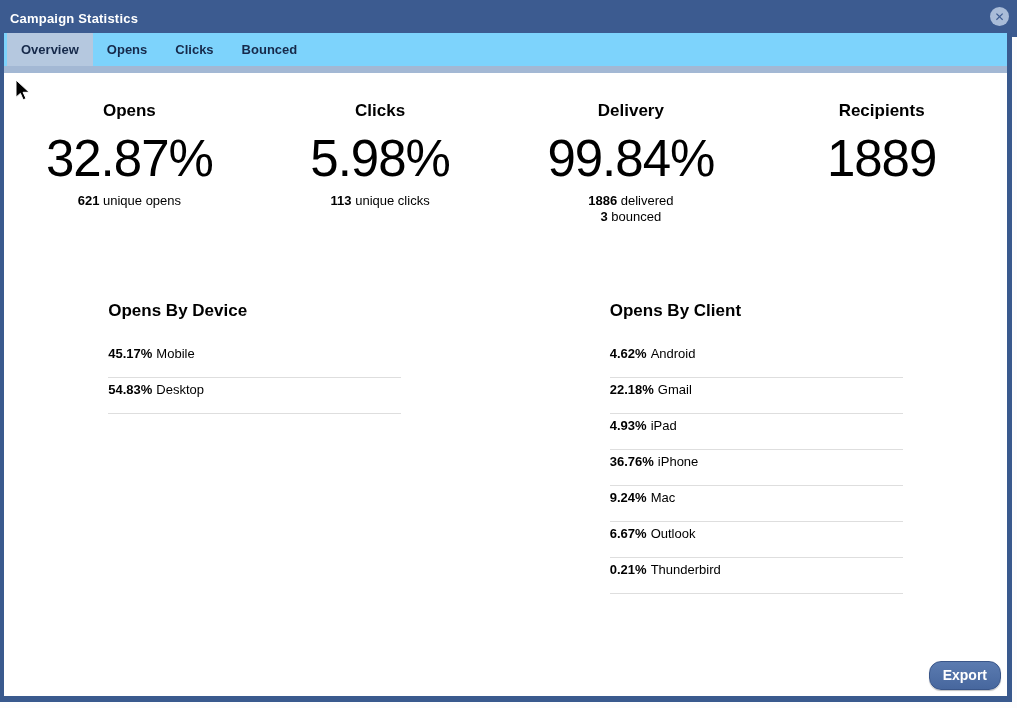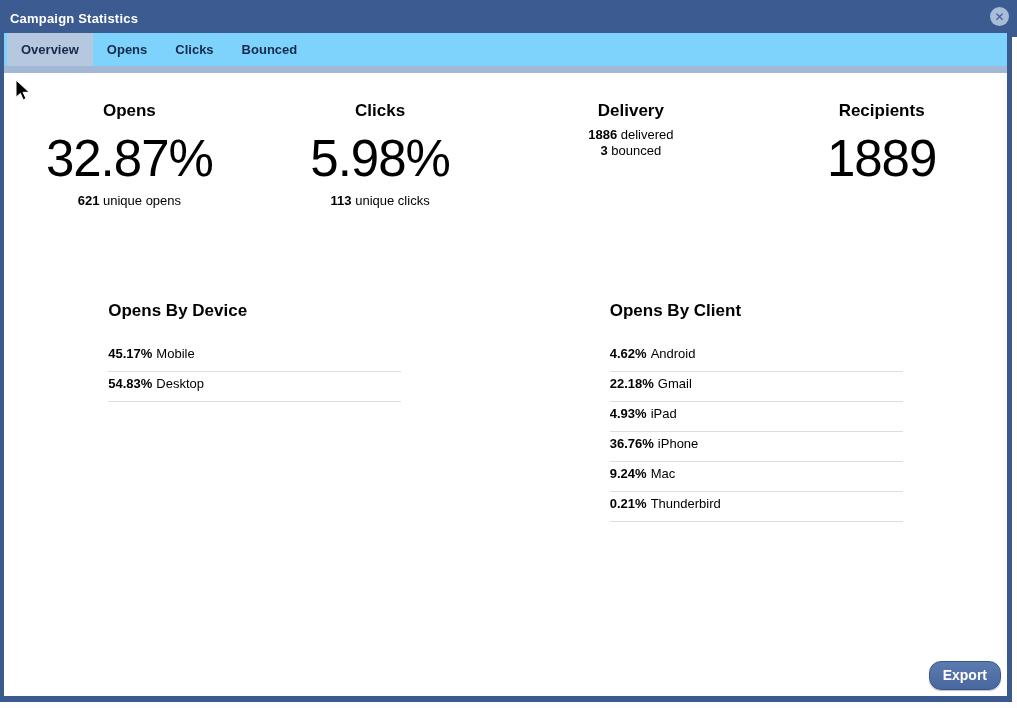--- a/index.html
+++ b/index.html
@@ -35,21 +35,21 @@
   .stat { flex:1; text-align:center; }
   .stat-label { font-size:17px; font-weight:bold; color:#000; }
   .stat-value { font-size:51px; color:#000; margin-top:10px; line-height:56px; letter-spacing:-1px; }
   .stat-detail { margin-top:6px; font-size:13px; color:#000; line-height:16px; }
   .stat-detail b { font-weight:bold; }
 
   .sections { display:flex; margin-top:28px; }
   .half { flex:1; }
   .section { width:293px; margin:0 auto; }
   .section-title { font-size:17px; font-weight:bold; color:#000; margin-bottom:21px; }
-  .row { font-size:13px; color:#000; padding:4px 0 10px 0; border-bottom:1px solid #dedede; }
+  .row { font-size:13px; color:#000; padding:4px 0 16px 0; border-bottom:1px solid #dedede; }
   .row .pct { font-weight:bold; margin-right:4px; }
 
   
   .export-btn { position:absolute; right:6px; bottom:6px; padding:5px 13px 6px 13px;
                 background:linear-gradient(#5b7bb0,#47679e); border:1px solid #3a5689;
                 border-radius:12px; color:#ffffff; font-size:14px; font-weight:bold;
                 font-family:inherit; cursor:pointer; box-shadow:0 1px 1px rgba(0,0,0,.25); }
 
   
   .cursor { position:absolute; left:15px; top:79px; pointer-events:none; }
@@ -91,20 +91,21 @@
         <div class="stat">
           <div class="stat-label">Clicks</div>
           <div class="stat-value">5.98%</div>
           <div class="stat-detail">
             <div class="detail-line"><b>113</b><span> unique clicks</span></div>
           </div>
         </div>
 
         <div class="stat">
           <div class="stat-label">Delivery</div>
+          <div class="stat-value">99.84%</div>
           <div class="stat-detail">
             <div class="detail-line"><b>1886</b><span> delivered</span></div>
             <div class="detail-line"><b>3</b><span> bounced</span></div>
           </div>
         </div>
 
         <div class="stat">
           <div class="stat-label">Recipients</div>
           <div class="stat-value">1889</div>
           <div class="stat-detail"></div>
@@ -123,20 +124,21 @@
         </div>
 
         <div class="half">
           <div class="section">
             <div class="section-title">Opens By Client</div>
             <div class="row"><span class="pct">4.62%</span><span>Android</span></div>
             <div class="row"><span class="pct">22.18%</span><span>Gmail</span></div>
             <div class="row"><span class="pct">4.93%</span><span>iPad</span></div>
             <div class="row"><span class="pct">36.76%</span><span>iPhone</span></div>
             <div class="row"><span class="pct">9.24%</span><span>Mac</span></div>
+            <div class="row"><span class="pct">6.67%</span><span>Outlook</span></div>
             <div class="row"><span class="pct">0.21%</span><span>Thunderbird</span></div>
           </div>
         </div>
 
       </div>
 
     </div>
 
     <button class="export-btn">Export</button>
 

